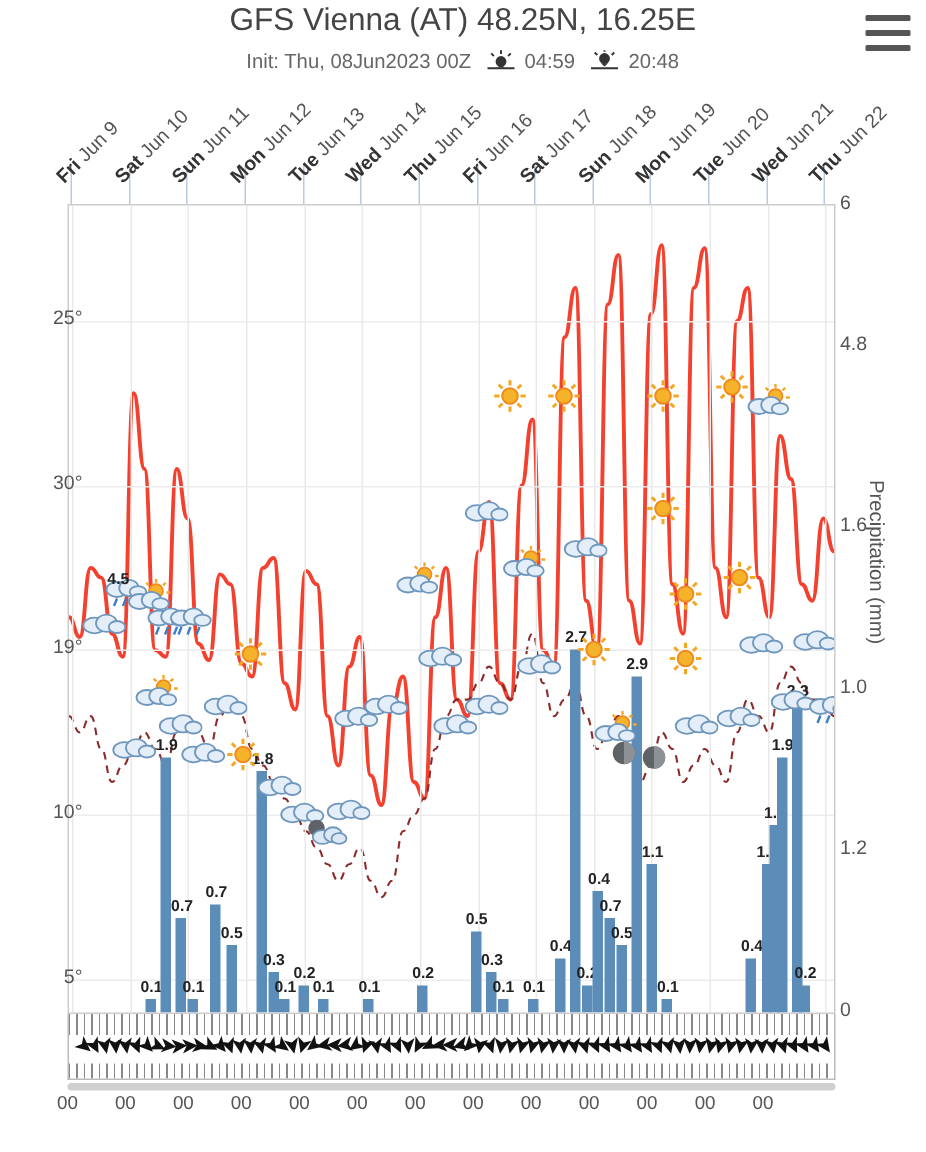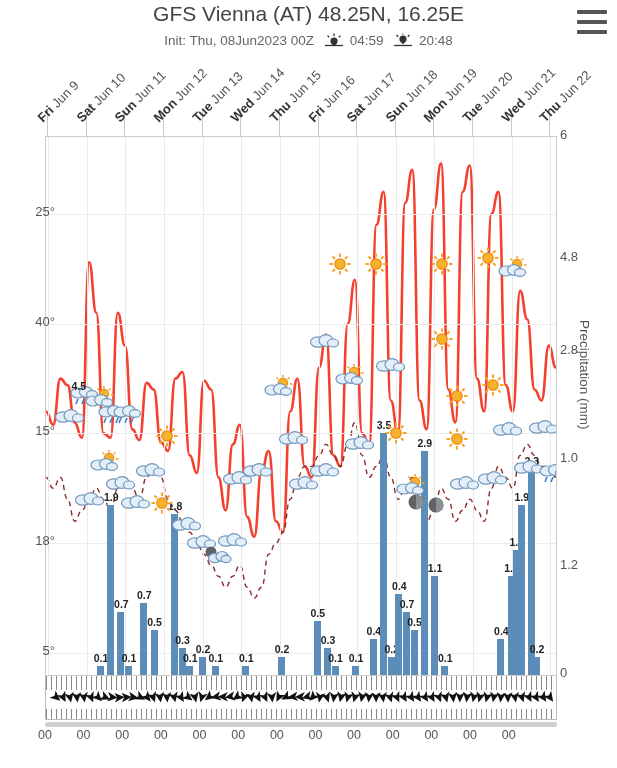--- a/index.html
+++ b/index.html
@@ -184,21 +184,21 @@
     <div class="barlabel" style="left: 258.8px; top: 470.2px; width: 26px;">0.5</div>
     <div class="bar" style="left: 278px; width: 7px; height: 26.9px;"></div>
     <div class="barlabel" style="left: 269px; top: 497.1px; width: 26px;">0.3</div>
     <div class="bar" style="left: 285.6px; width: 7px; height: 9px;"></div>
     <div class="barlabel" style="left: 276.6px; top: 515px; width: 26px;">0.1</div>
     <div class="bar" style="left: 306px; width: 7px; height: 9px;"></div>
     <div class="barlabel" style="left: 297px; top: 515px; width: 26px;">0.1</div>
     <div class="bar" style="left: 323.9px; width: 7px; height: 35.9px;"></div>
     <div class="barlabel" style="left: 314.9px; top: 488.1px; width: 26px;">0.4</div>
     <div class="bar" style="left: 334.1px; width: 7px; height: 242.1px;"></div>
-    <div class="barlabel" style="left: 325.1px; top: 281.9px; width: 26px;">3.5</div>
+    <div class="barlabel" style="left: 325.1px; top: 281.9px; width: 26px;">2.7</div>
     <div class="bar" style="left: 341.7px; width: 7px; height: 17.9px;"></div>
     <div class="barlabel" style="left: 332.7px; top: 506.1px; width: 26px;">0.2</div>
     <div class="bar" style="left: 349.4px; width: 7px; height: 80.7px;"></div>
     <div class="barlabel" style="left: 340.4px; top: 443.3px; width: 26px;">0.4</div>
     <div class="bar" style="left: 357px; width: 7px; height: 62.8px;"></div>
     <div class="barlabel" style="left: 348px; top: 461.2px; width: 26px;">0.7</div>
     <div class="bar" style="left: 364.6px; width: 7px; height: 44.8px;"></div>
     <div class="barlabel" style="left: 355.6px; top: 479.2px; width: 26px;">0.5</div>
     <div class="bar" style="left: 374.8px; width: 7px; height: 224.2px;"></div>
     <div class="barlabel" style="left: 365.8px; top: 299.8px; width: 26px;">2.9</div>
@@ -747,29 +747,29 @@
     <div class="hr" style="left: 224.9px; top: 4px;">00</div>
     <div class="hr" style="left: 263.5px; top: 4px;">00</div>
     <div class="hr" style="left: 302.1px; top: 4px;">00</div>
     <div class="hr" style="left: 340.8px; top: 4px;">00</div>
     <div class="hr" style="left: 379.4px; top: 4px;">00</div>
     <div class="hr" style="left: 418.1px; top: 4px;">00</div>
     <div class="hr" style="left: 456.7px; top: 4px;">00</div>
   </div>
 
 <div class="ylab" style="top: 643px;">5°</div>
-<div class="ylab" style="top: 533.2px;">18°</div>
-<div class="ylab" style="top: 423.4px;">15°</div>
-<div class="ylab" style="top: 313.7px;">40°</div>
+<div class="ylab" style="top: 533.2px;">10°</div>
+<div class="ylab" style="top: 423.4px;">19°</div>
+<div class="ylab" style="top: 313.7px;">30°</div>
 <div class="ylab" style="top: 203.9px;">25°</div>
 <div class="ylab2" style="top: 665px;">0</div>
 <div class="ylab2" style="top: 557.4px;">1.2</div>
 <div class="ylab2" style="top: 449.8px;">1.0</div>
-<div class="ylab2" style="top: 342.2px;">2.8</div>
-<div class="ylab2" style="top: 249px;">4.8</div>
+<div class="ylab2" style="top: 342.2px;">1.6</div>
+<div class="ylab2" style="top: 221px;">4.8</div>
 <div class="ylab2" style="top: 127px;">6</div>
 <div class="daytick" style="left: 47px;"></div>
 <div class="daylabel" style="left: 45px; top: 110px;"><b>Fri</b> <span class="dm">Jun 9</span></div>
 <div class="daytick" style="left: 85.6px;"></div>
 <div class="daylabel" style="left: 83.6px; top: 110px;"><b>Sat</b> <span class="dm">Jun 10</span></div>
 <div class="daytick" style="left: 124.3px;"></div>
 <div class="daylabel" style="left: 122.3px; top: 110px;"><b>Sun</b> <span class="dm">Jun 11</span></div>
 <div class="daytick" style="left: 162.9px;"></div>
 <div class="daylabel" style="left: 160.9px; top: 110px;"><b>Mon</b> <span class="dm">Jun 12</span></div>
 <div class="daytick" style="left: 201.6px;"></div>

